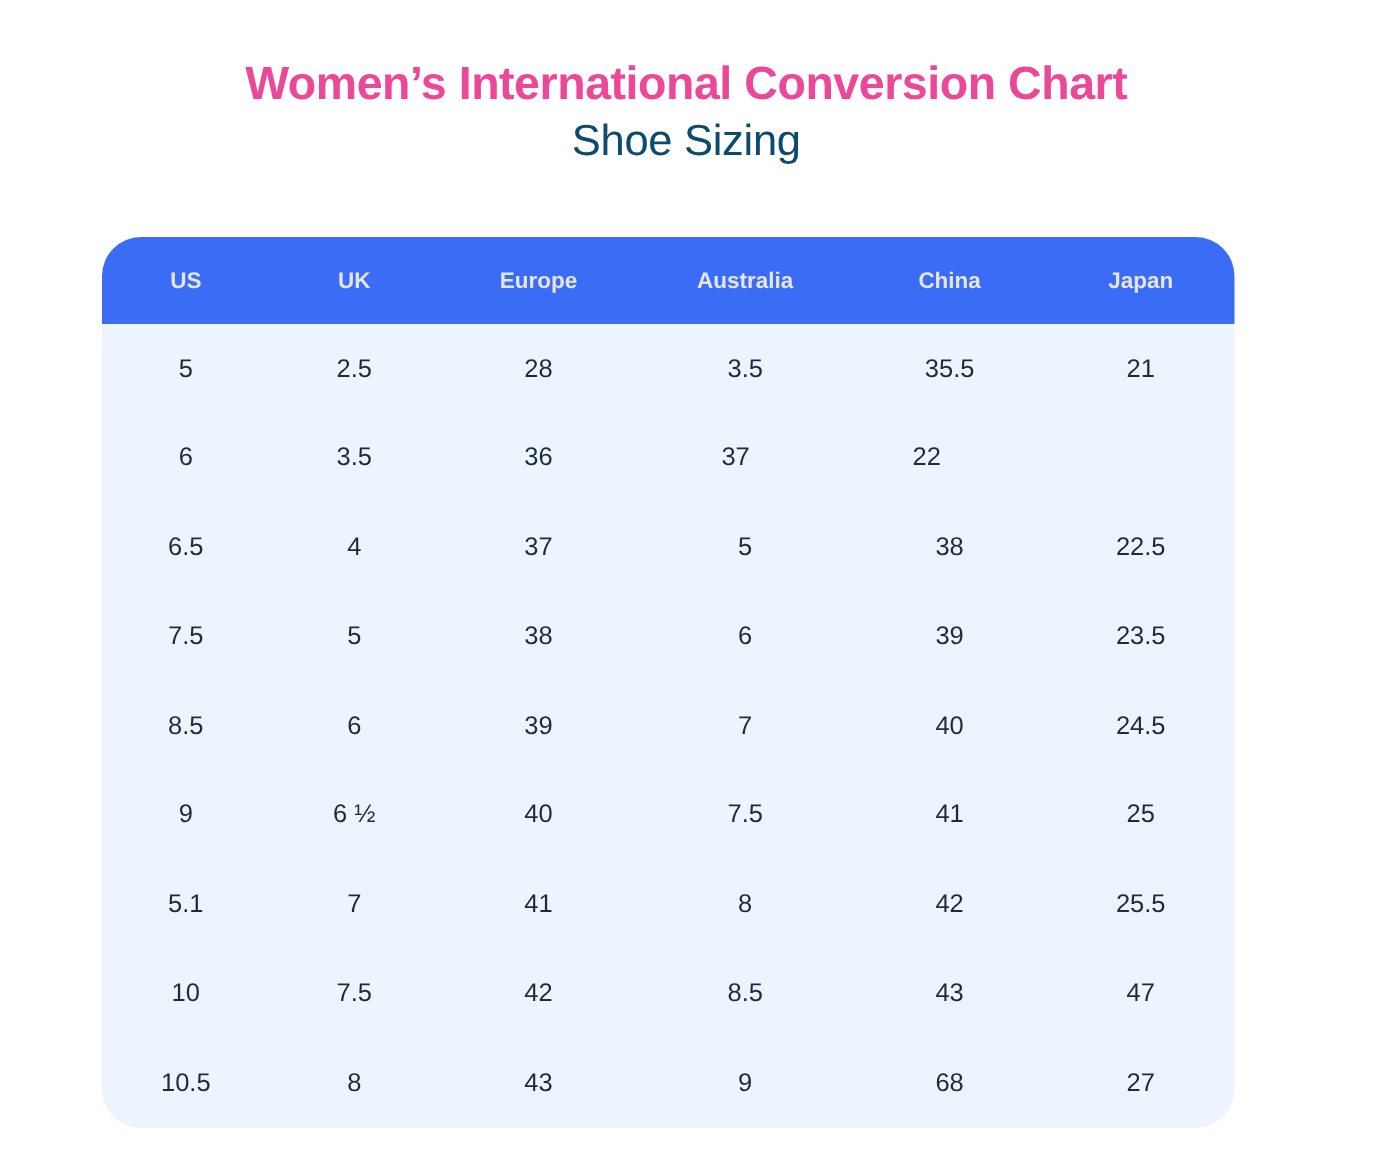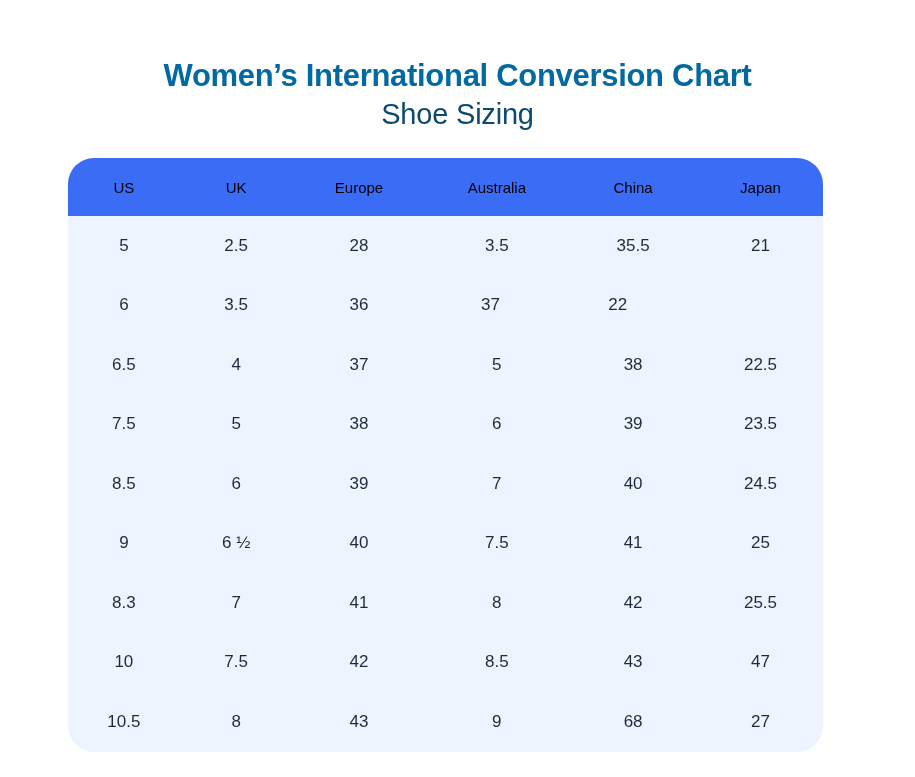--- a/index.html
+++ b/index.html
@@ -3,25 +3,25 @@
 <meta charset="utf-8">
 <style>
   * { box-sizing: border-box; margin: 0; padding: 0; }
   html, body {
     width: 915px; height: 777px;
     background: #ffffff;
     font-family: "Liberation Sans", sans-serif;
     overflow: hidden;
   }
   .page-title {
-    margin-top: 58px;
+    margin-top: 38px;
     text-align: center;
     font-size: 31px;
     font-weight: 700;
-    color: #0369a1;
+    color: #ec4899;
     letter-spacing: -0.3px;
   }
   .page-subtitle {
     text-align: center;
     font-size: 29px;
     font-weight: 400;
     color: #0c4a6e;
     margin-top: 4px;
     letter-spacing: -0.2px;
   }
@@ -48,22 +48,22 @@
     align-items: center;
     height: 59.5px;
   }
   .cell {
     text-align: center;
     font-size: 17px;
     color: #1e2a3e;
   }
   .thead .cell {
     font-size: 15px;
-    font-weight: 400;
-    color: #000000;
+    font-weight: 700;
+    color: #e5e5e5;
   }
   .col-0 { width: 14.8%; }
   .col-1 { width: 14.95%; }
   .col-2 { width: 17.6%; }
   .col-3 { width: 18.9%; }
   .col-4 { width: 17.2%; }
   .col-5 { width: 16.55%; }
 </style>
 </head>
 <body>
@@ -122,21 +122,21 @@
       </div>
       <div class="trow">
         <div class="cell col-0">9</div>
         <div class="cell col-1">6 ½</div>
         <div class="cell col-2">40</div>
         <div class="cell col-3">7.5</div>
         <div class="cell col-4">41</div>
         <div class="cell col-5">25</div>
       </div>
       <div class="trow">
-        <div class="cell col-0">8.3</div>
+        <div class="cell col-0">5.1</div>
         <div class="cell col-1">7</div>
         <div class="cell col-2">41</div>
         <div class="cell col-3">8</div>
         <div class="cell col-4">42</div>
         <div class="cell col-5">25.5</div>
       </div>
       <div class="trow">
         <div class="cell col-0">10</div>
         <div class="cell col-1">7.5</div>
         <div class="cell col-2">42</div>

